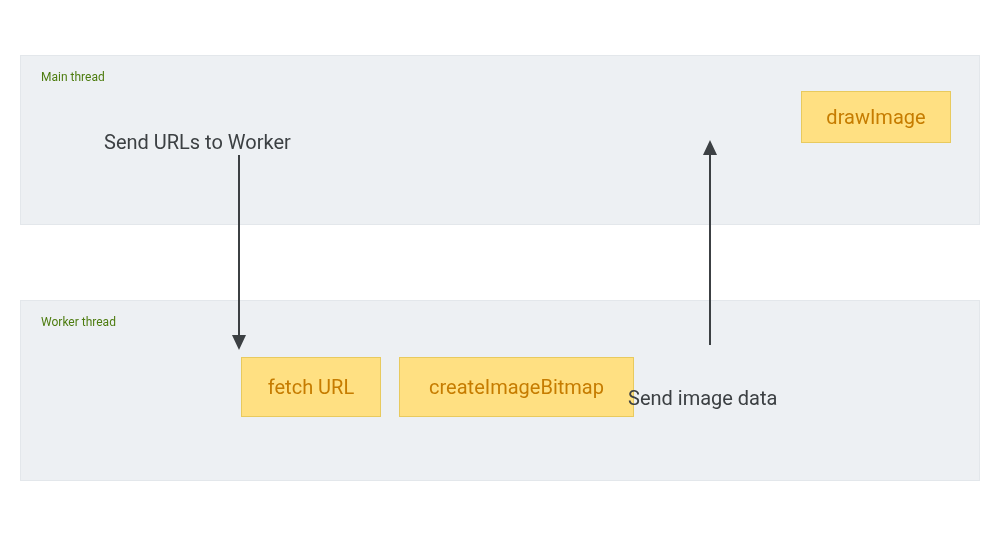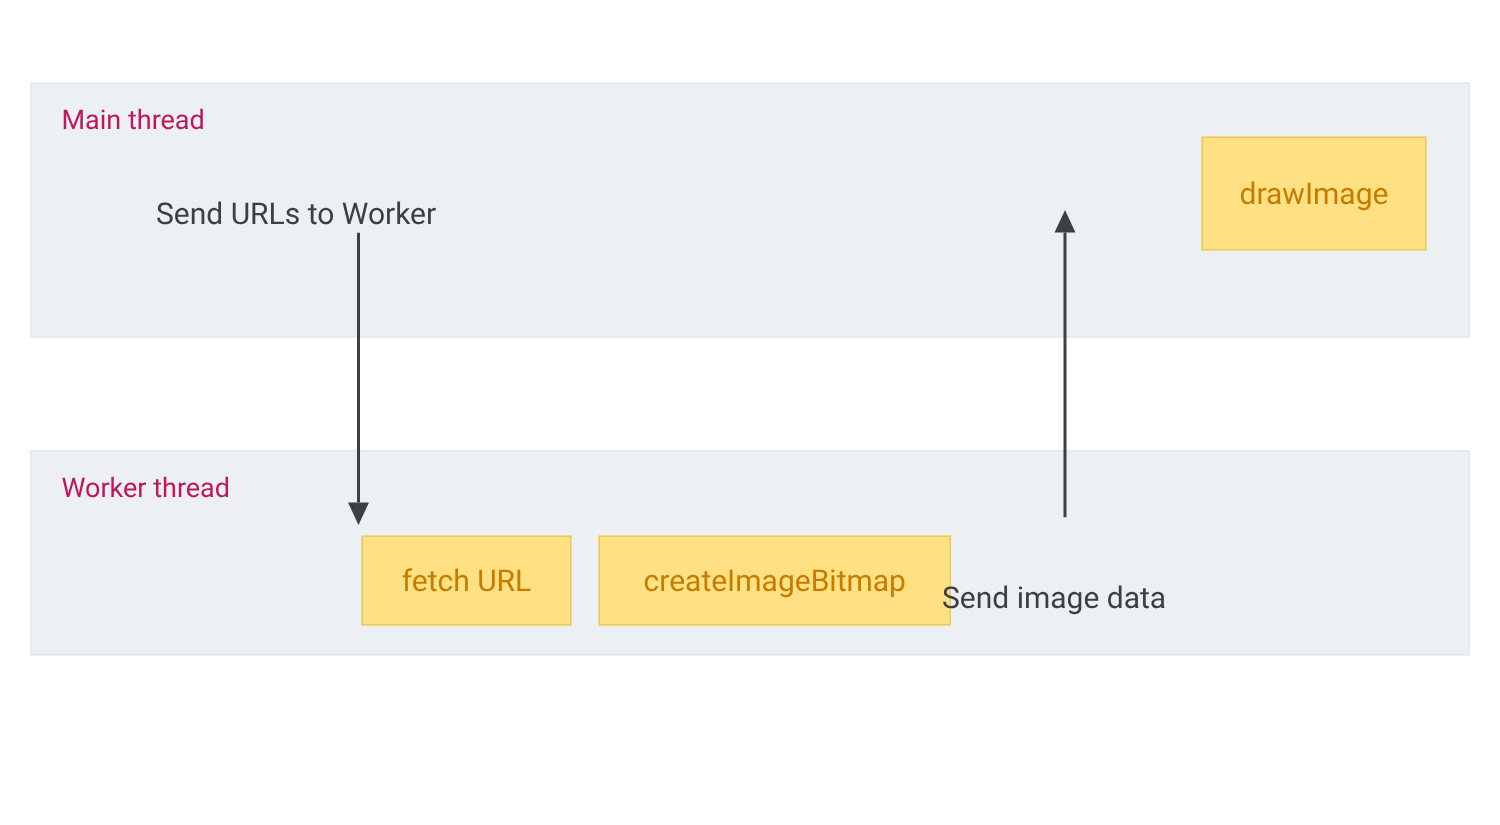--- a/index.html
+++ b/index.html
@@ -20,46 +20,46 @@
       right: 20px;
       background: #edf0f3;
       border: 1px solid #e3e7eb;
     }
     .main-thread {
       top: 55px;
       height: 170px;
     }
     .worker-thread {
       top: 300px;
-      height: 137px;
+      height: 181px;
     }
     .thread-label {
       position: absolute;
       top: 14px;
       left: 20px;
-      color: #be185d;
-      font-size: 18px;
+      color: #4d7c0f;
+      font-size: 12px;
       font-weight: 400;
     }
     .box {
       position: absolute;
       background: #ffe082;
       border: 1px solid #e8ca5e;
       color: #c67c00;
       font-size: 20px;
       display: flex;
       align-items: center;
       justify-content: center;
       font-weight: 400;
     }
     .box-drawimage {
       top: 35px;
       right: 28px;
       width: 150px;
-      height: 76px;
+      height: 52px;
     }
     .box-fetch {
       top: 56px;
       left: 220px;
       width: 140px;
       height: 60px;
     }
     .box-bitmap {
       top: 56px;
       left: 378px;

